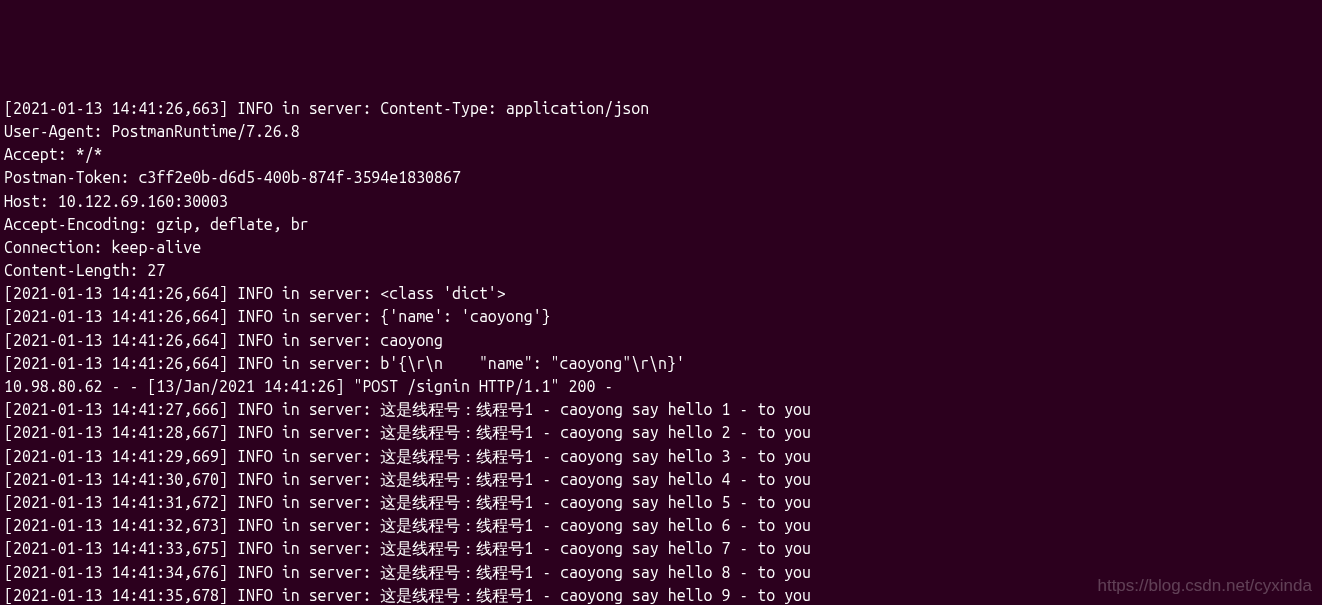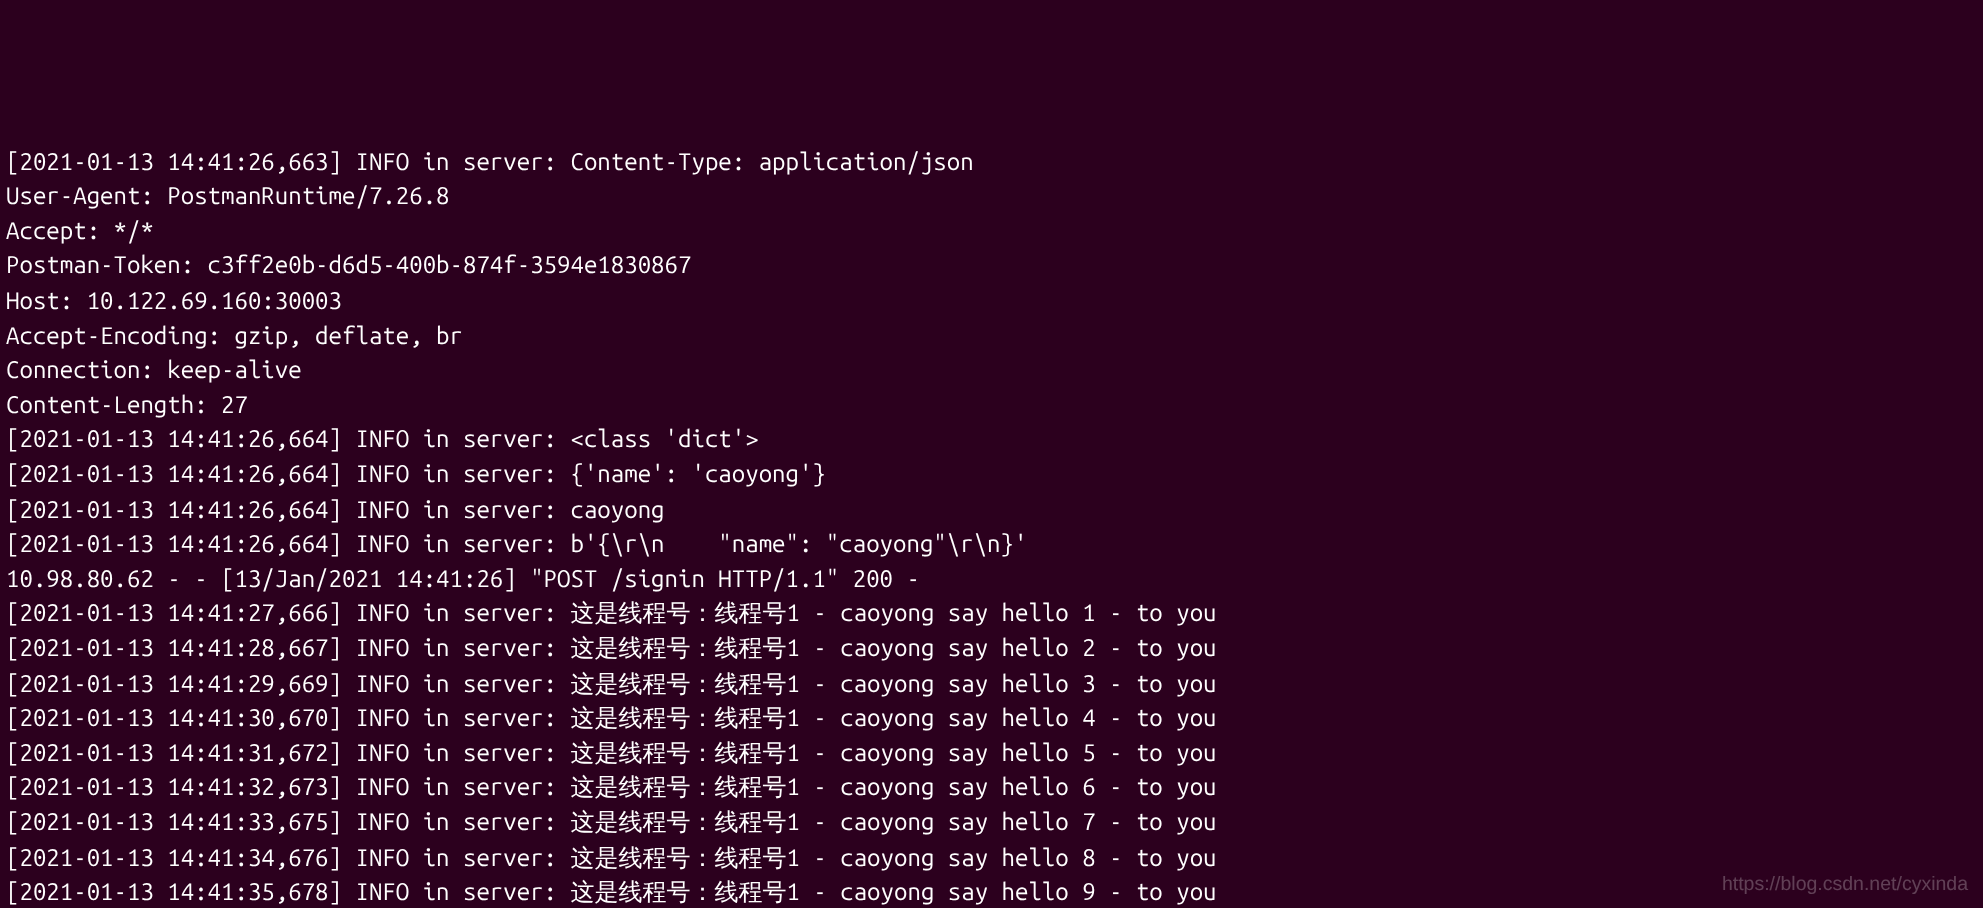--- a/index.html
+++ b/index.html
@@ -24,21 +24,21 @@
       white-space: pre-wrap;
     }
     .log-line {
       display: block;
     }
     .watermark {
       position: absolute;
       bottom: 6px;
       right: 10px;
       color: rgba(255, 255, 255, 0.25);
-      font-size: 13px;
+      font-size: 17px;
       font-family: Arial, sans-serif;
       margin-left: 48px;
     }
   </style>
 </head>
 <body>
 
 
 
 <div class="terminal-output"><span class="log-line">[2021-01-13 14:41:26,663] INFO in server: Content-Type: application/json</span><span class="log-line">User-Agent: PostmanRuntime/7.26.8</span><span class="log-line">Accept: */*</span><span class="log-line">Postman-Token: c3ff2e0b-d6d5-400b-874f-3594e1830867</span><span class="log-line">Host: 10.122.69.160:30003</span><span class="log-line">Accept-Encoding: gzip, deflate, br</span><span class="log-line">Connection: keep-alive</span><span class="log-line">Content-Length: 27</span><span class="log-line"></span><span class="log-line"></span><span class="log-line">[2021-01-13 14:41:26,664] INFO in server: &lt;class 'dict'&gt;</span><span class="log-line">[2021-01-13 14:41:26,664] INFO in server: {'name': 'caoyong'}</span><span class="log-line">[2021-01-13 14:41:26,664] INFO in server: caoyong</span><span class="log-line">[2021-01-13 14:41:26,664] INFO in server: b'{\r\n    "name": "caoyong"\r\n}'</span><span class="log-line">10.98.80.62 - - [13/Jan/2021 14:41:26] "POST /signin HTTP/1.1" 200 -</span><span class="log-line">[2021-01-13 14:41:27,666] INFO in server: 这是线程号：线程号1 - caoyong say hello 1 - to you</span><span class="log-line">[2021-01-13 14:41:28,667] INFO in server: 这是线程号：线程号1 - caoyong say hello 2 - to you</span><span class="log-line">[2021-01-13 14:41:29,669] INFO in server: 这是线程号：线程号1 - caoyong say hello 3 - to you</span><span class="log-line">[2021-01-13 14:41:30,670] INFO in server: 这是线程号：线程号1 - caoyong say hello 4 - to you</span><span class="log-line">[2021-01-13 14:41:31,672] INFO in server: 这是线程号：线程号1 - caoyong say hello 5 - to you</span><span class="log-line">[2021-01-13 14:41:32,673] INFO in server: 这是线程号：线程号1 - caoyong say hello 6 - to you</span><span class="log-line">[2021-01-13 14:41:33,675] INFO in server: 这是线程号：线程号1 - caoyong say hello 7 - to you</span><span class="log-line">[2021-01-13 14:41:34,676] INFO in server: 这是线程号：线程号1 - caoyong say hello 8 - to you</span><span class="log-line">[2021-01-13 14:41:35,678] INFO in server: 这是线程号：线程号1 - caoyong say hello 9 - to you</span></div>

